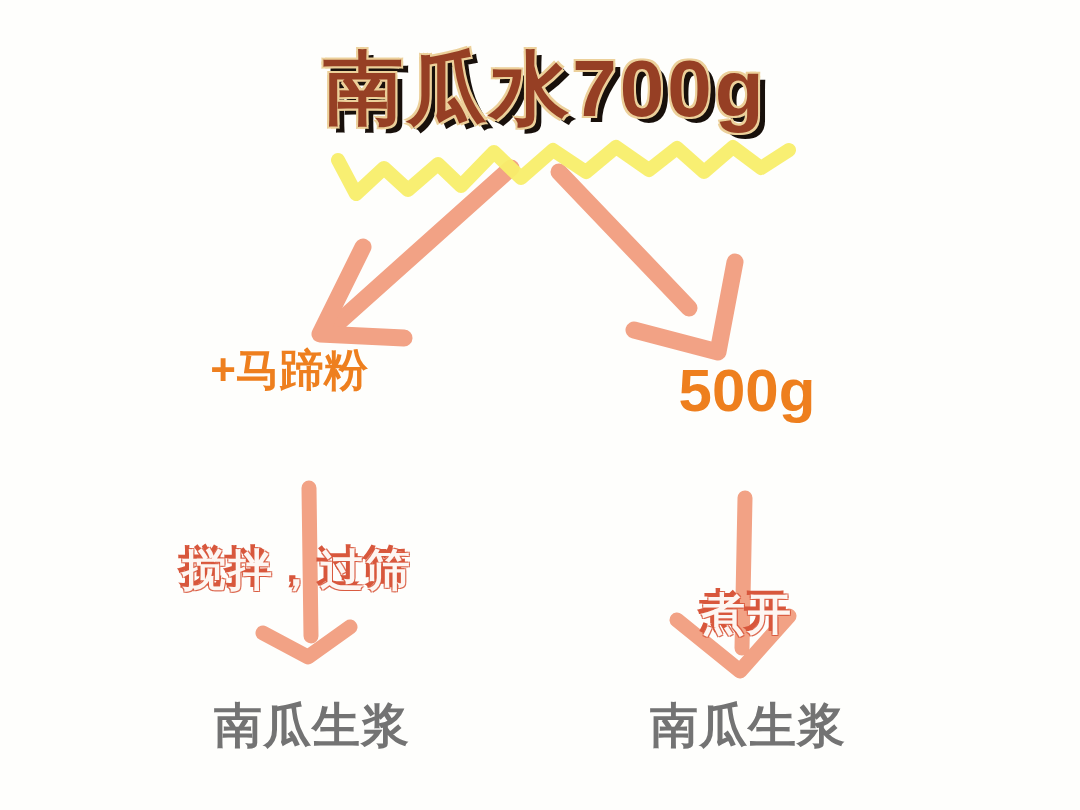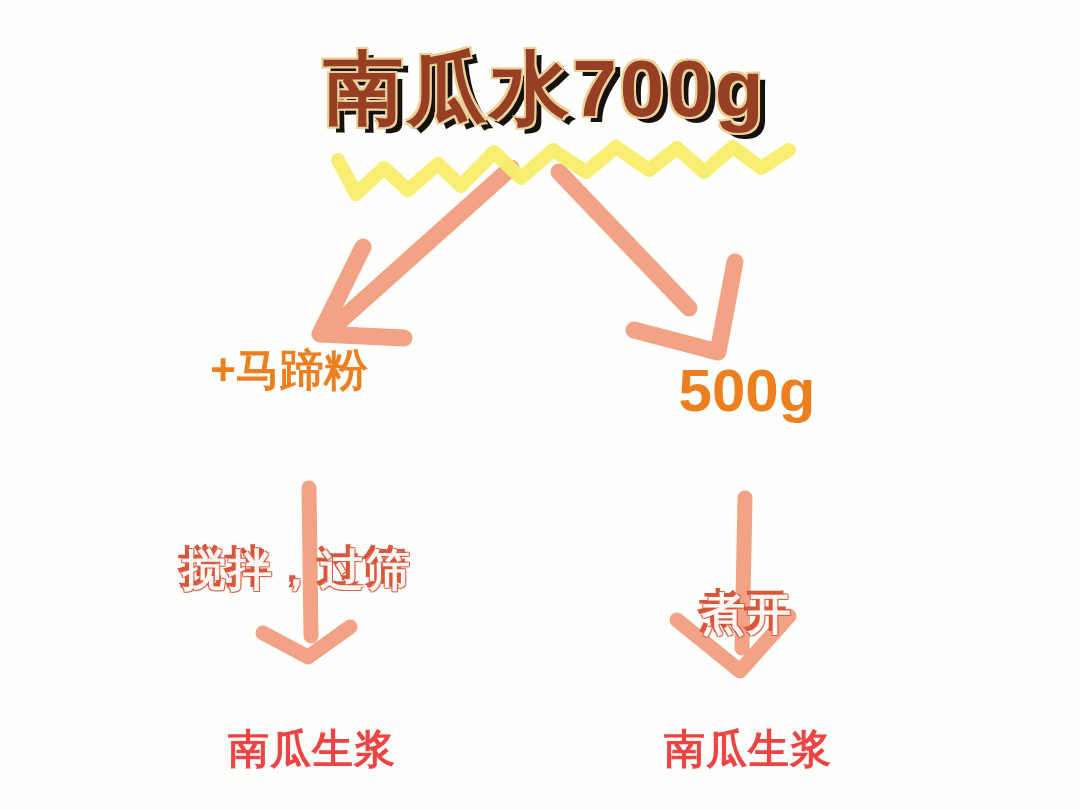--- a/index.html
+++ b/index.html
@@ -57,25 +57,24 @@
     text-shadow:
       -4px -4px 0 #d8573c,
       -1px -1px 0 rgba(216,87,60,0.85),
       1px -1px 0 rgba(216,87,60,0.85),
       -1px 1px 0 rgba(216,87,60,0.85),
       1px 1px 0 rgba(216,87,60,0.85);
   }
   .step-left  { left: 297px; top: 541px; }
   .step-right { left: 747px; top: 541px; margin-top: 44px; }
   .result {
-    font-size: 41px;
+    font-size: 48px;
     font-weight: bold;
     letter-spacing: 1px;
-    color: #ef4444;
-    margin-top: 28px;
+    color: #737373;
   }
   .result-left  { left: 312px; top: 694px; }
   .result-right { left: 748px; top: 694px; }
 </style>
 </head>
 <body>
 
 <div class="canvas">
 
   <svg class="strokes" viewBox="0 0 1080 810" xmlns="http://www.w3.org/2000/svg">

